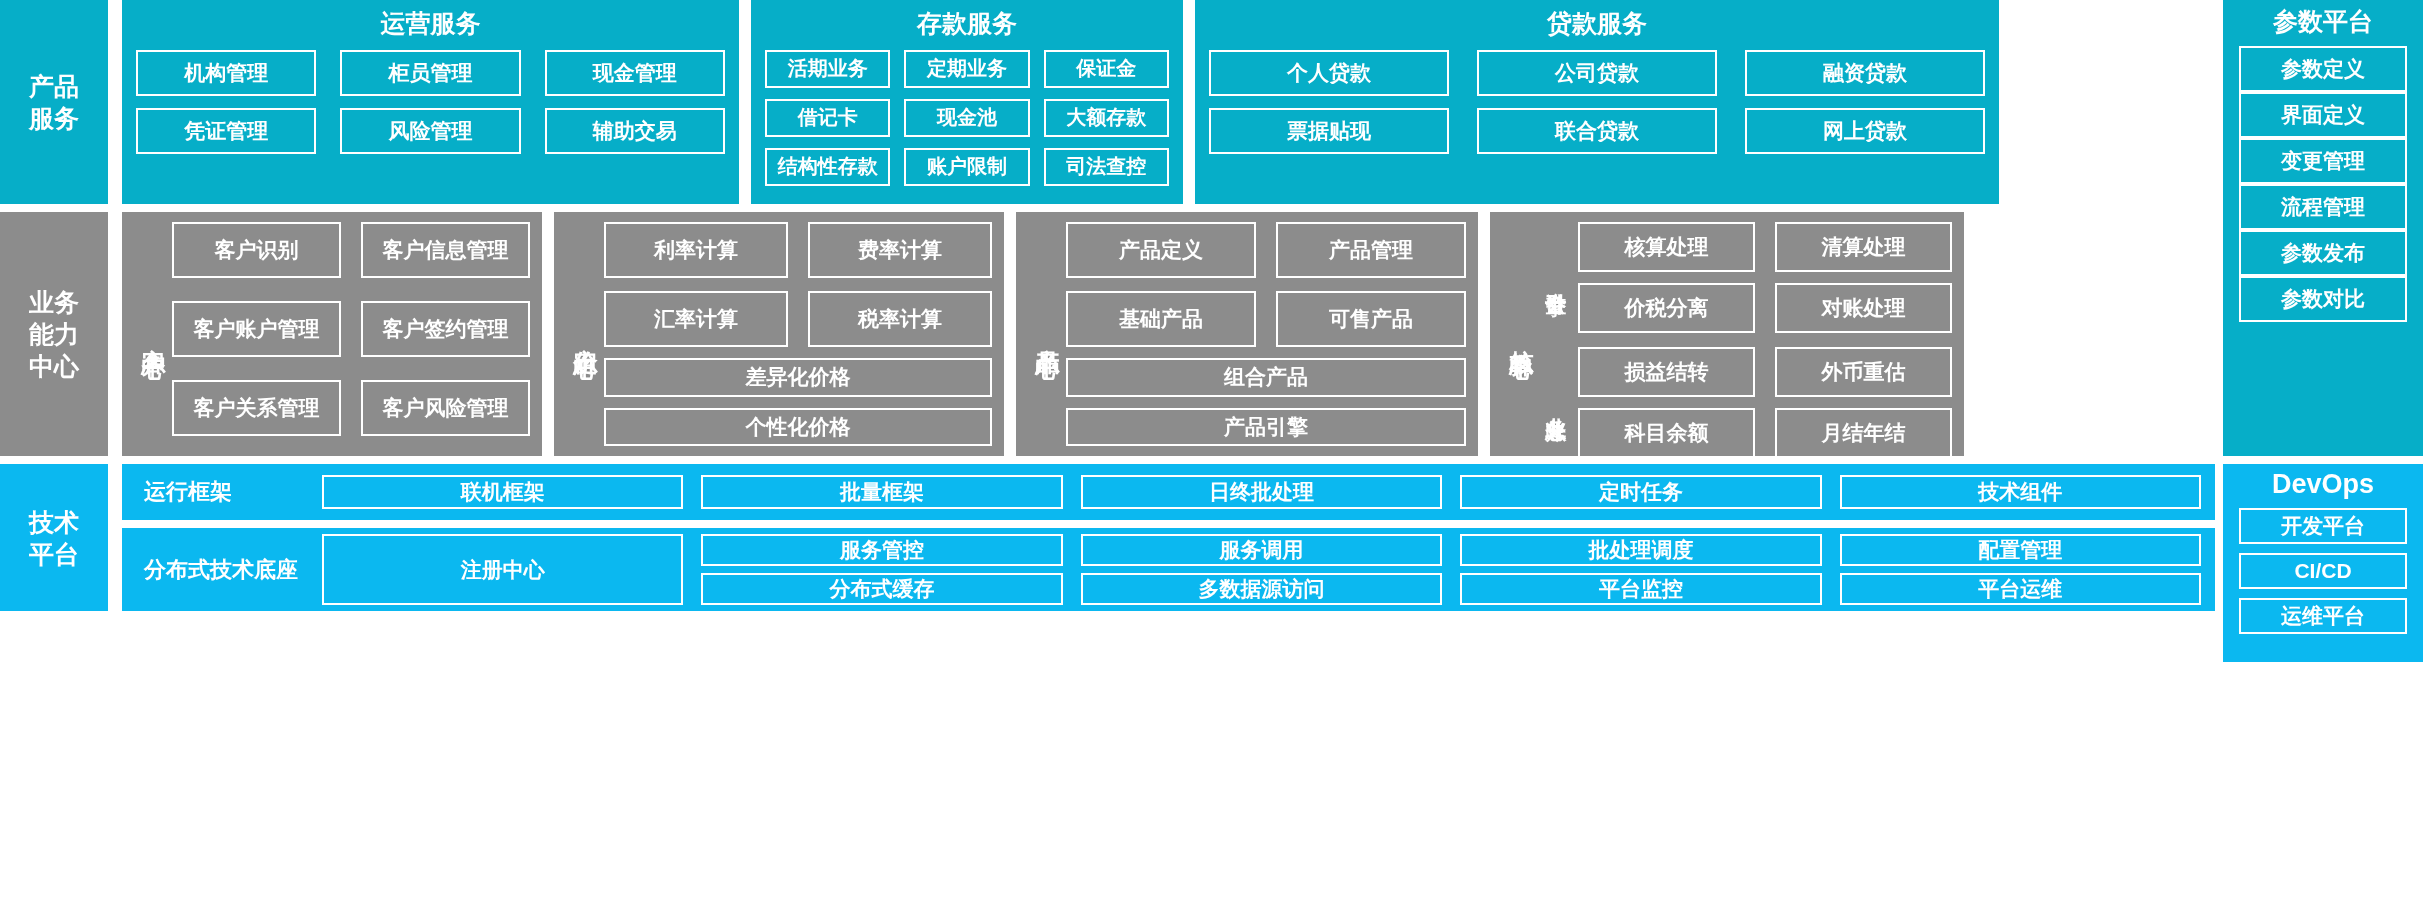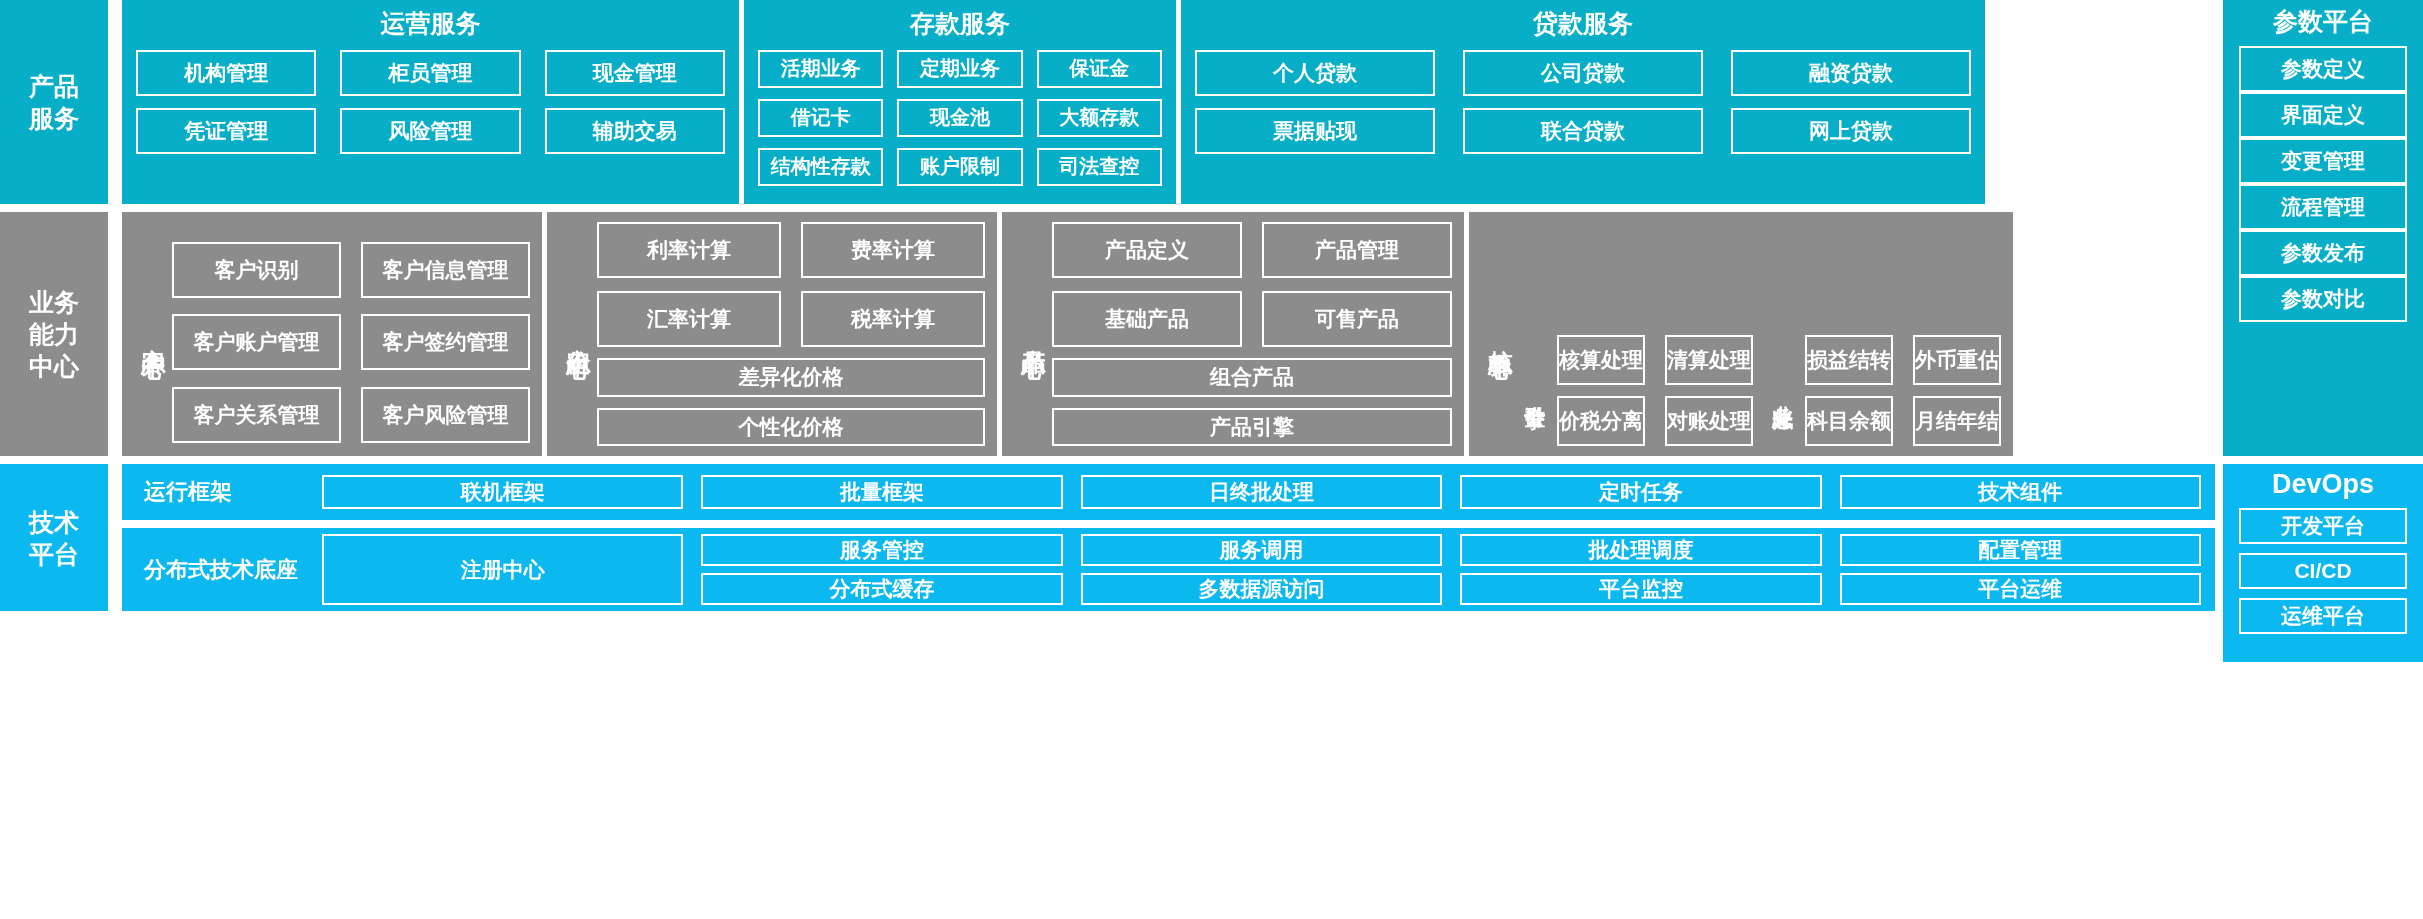--- a/index.html
+++ b/index.html
@@ -39,21 +39,21 @@
     color: #ffffff;
     font-weight: bold;
     font-size: 25px;
     line-height: 1.28;
     box-sizing: border-box;
   }
 
   .band-body {
     flex: 1 1 auto;
     display: flex;
-    gap: 5px;
+    gap: 12px;
     margin-left: 14px;
     box-sizing: border-box;
   }
 
   .group {
     box-sizing: border-box;
     display: flex;
     flex-direction: column;
     padding: 10px 14px 14px 14px;
   }
@@ -133,21 +133,21 @@
     padding: 10px 12px;
   }
   #band-capability .group .inner { flex: 1 1 auto; display: flex; flex-direction: column; gap: 11px; }
   #band-capability .tile { height: 56px; }
 
   #grp-customer { flex: 0 0 420px; }
   #grp-pricing  { flex: 0 0 450px; }
   #grp-productc { flex: 0 0 462px; }
   #grp-account  { flex: 0 0 474px; }
 
-  #grp-account .group-rows { flex: 1 1 auto; display: flex; flex-direction: row; gap: 14px; align-items: flex-end; }
+  #grp-account .group-rows { flex: 1 1 auto; display: flex; flex-direction: column; gap: 14px; }
   #grp-account .subrow { display: flex; flex: 1 1 0; gap: 6px; }
   #grp-account .subrow .sub-grid { flex: 1 1 auto; display: grid; grid-template-columns: 1fr 1fr; gap: 11px 20px; }
   #grp-account .subrow .tile { height: 50px; }
 
   
   
   
   #band-tech { height: 147px; }
   #band-tech .side-label { background: #0BB8F0; }
   #band-tech .tech-stack { flex: 1 1 auto; display: flex; flex-direction: column; gap: 8px; margin-left: 14px; }
@@ -296,21 +296,21 @@
           <div>能力</div>
           <div>中心</div>
         </div>
       </div>
 
       <div class="band-body">
 
         <div class="group" id="grp-customer">
           <div class="vlabel">客户中心</div>
           <div class="inner">
-            <div class="grid2" style="flex:1 1 auto;margin-top:20px;">
+            <div class="grid2" style="flex:1 1 auto;">
               <div class="tile">客户识别</div>
               <div class="tile">客户信息管理</div>
               <div class="tile">客户账户管理</div>
               <div class="tile">客户签约管理</div>
               <div class="tile">客户关系管理</div>
               <div class="tile">客户风险管理</div>
             </div>
           </div>
         </div>
 

